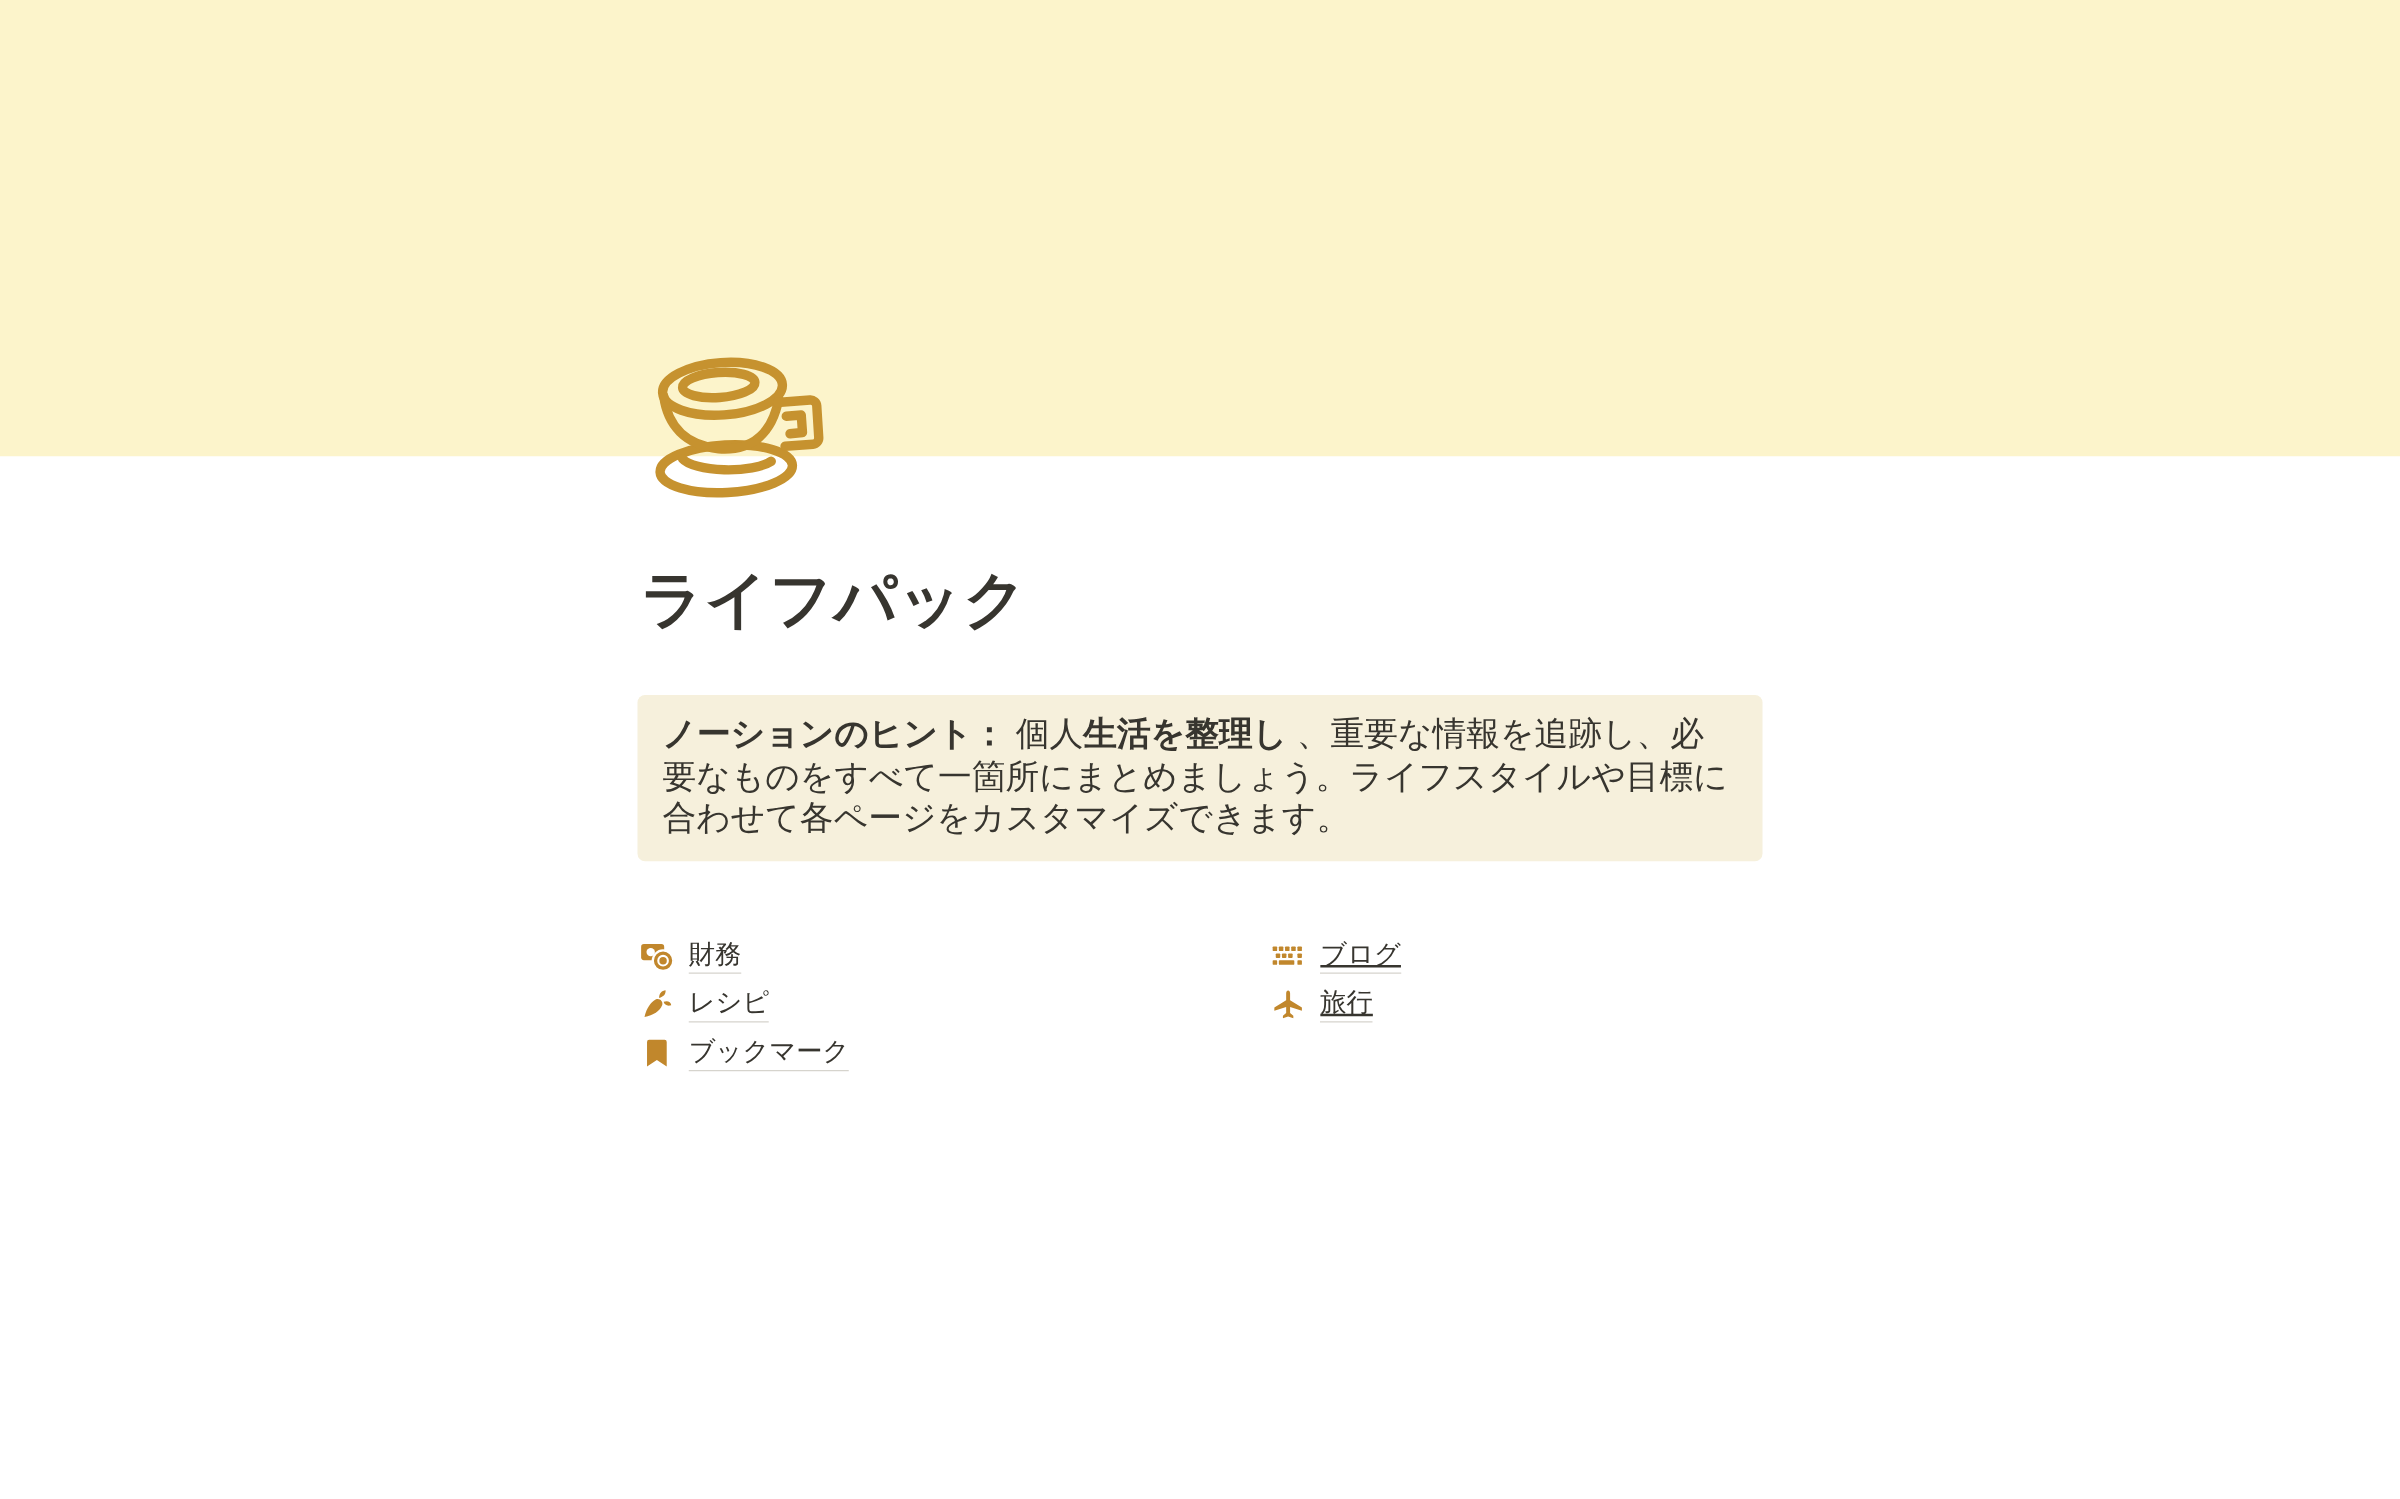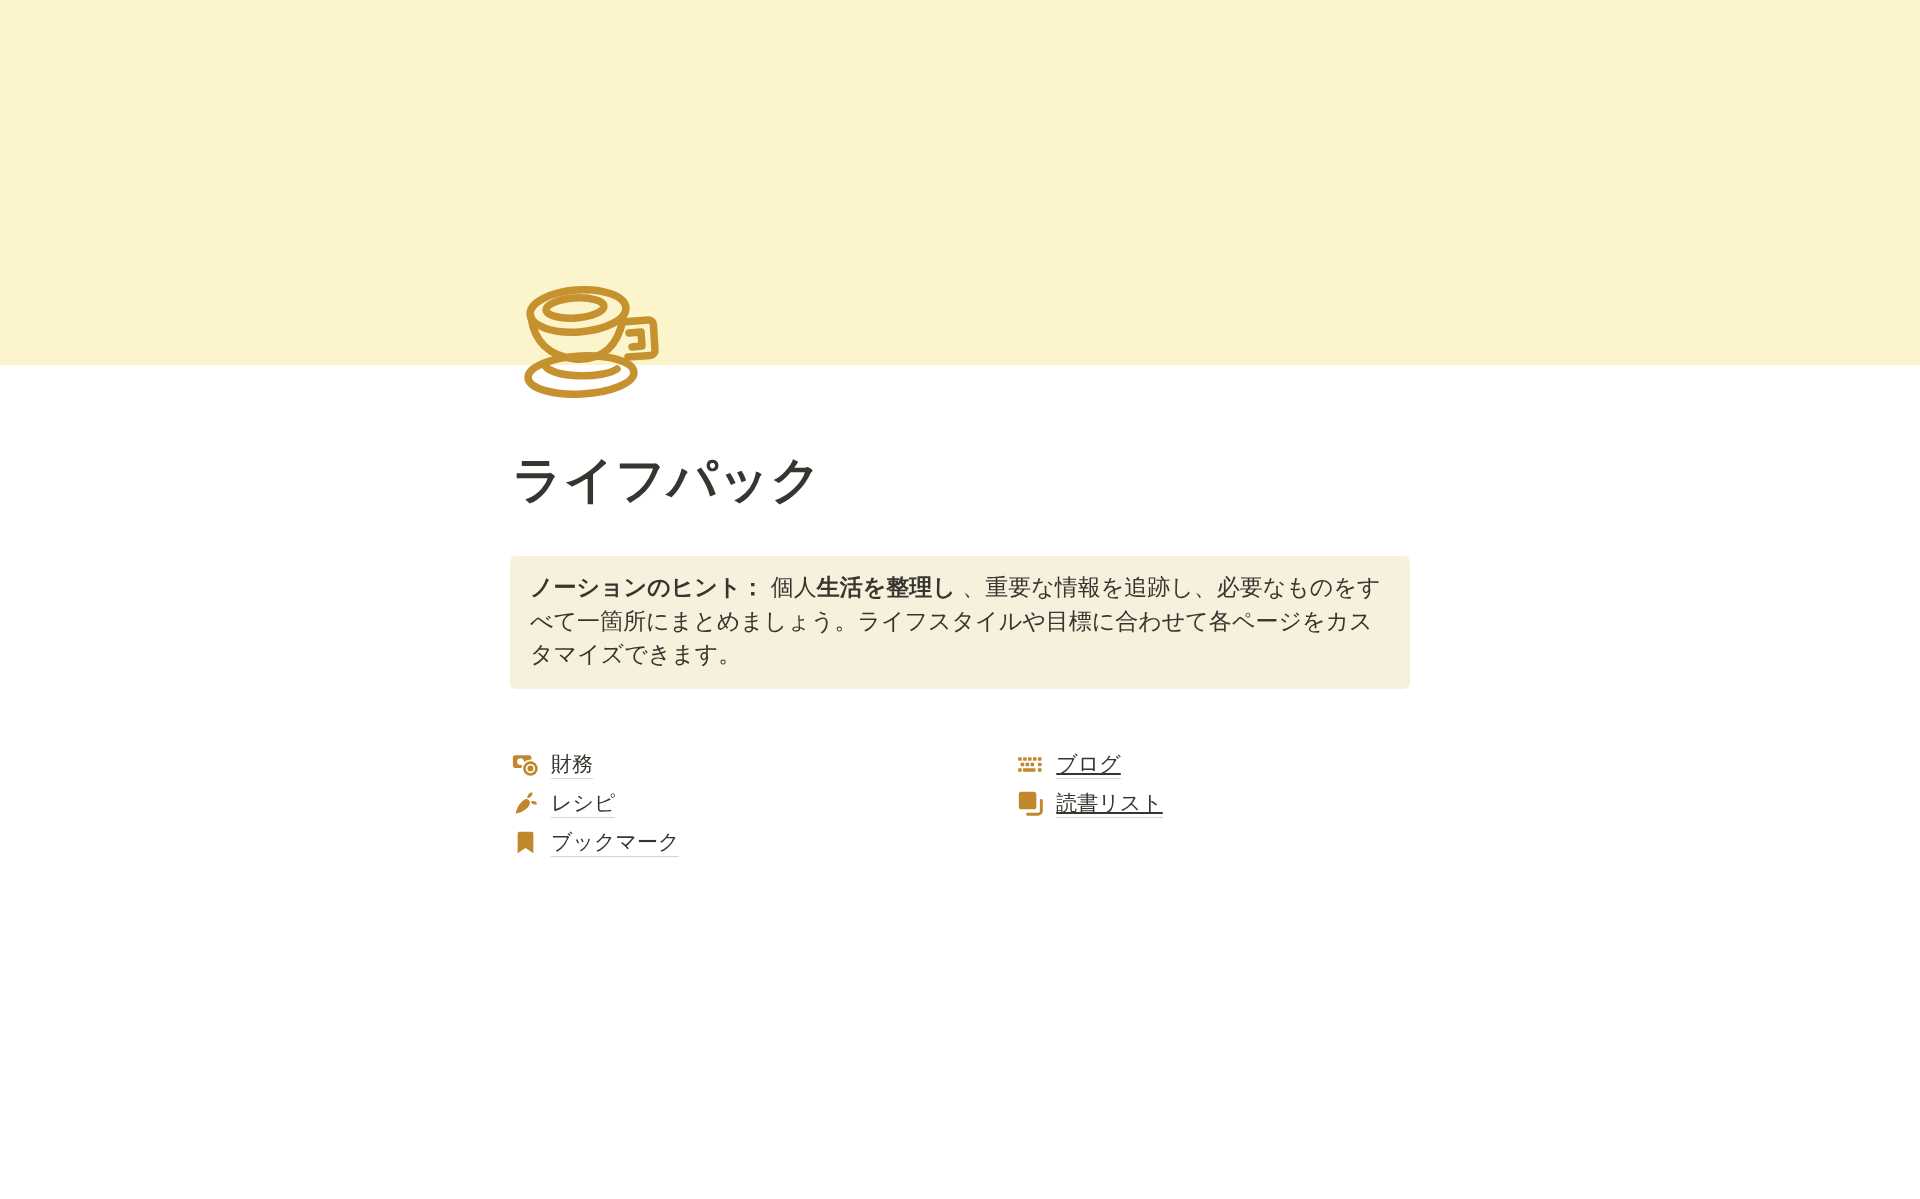--- a/index.html
+++ b/index.html
@@ -8,21 +8,21 @@
 
   .cover { position:absolute; left:0; top:0; width:1920px; height:365px; background:#FCF4CB; }
 
   .content { position:absolute; left:510px; top:0; width:900px; height:1199px; }
 
   .page-icon { position:absolute; left:5px; top:281px; width:150px; height:126px; cursor:pointer; }
   .page-icon svg { display:block; width:100%; height:100%; }
 
   .title { position:absolute; left:2px; top:449px; width:896px; font-size:50px; line-height:62px; font-weight:700; letter-spacing:0.5px; color:#37352F; }
 
-  .callout { position:absolute; left:0; top:556px; width:900px; min-height:117px; background:#F6F0DC; border-radius:6px; padding:15px 24px 17px 20px; font-size:23px; line-height:33.5px; color:#37352F; }
+  .callout { position:absolute; left:0; top:556px; width:900px; min-height:117px; background:#F6F0DC; border-radius:6px; padding:15px 24px 17px 20px; font-size:27px; line-height:33.5px; color:#37352F; }
   .callout .b { font-weight:700; }
 
   .links { position:absolute; left:2px; top:745px; width:898px; display:flex;gap:32px; }
   .col { display:flex; flex-direction:column; }
   .col-left { width:446px; margin-right:44px; }
   .col-right { width:408px;text-decoration:underline; }
 
   .link-row { display:flex; align-items:center; height:39px; cursor:pointer; }
   .link-icon { width:27px; height:27px; flex:0 0 27px; margin-right:12px; display:flex; align-items:center; justify-content:center; }
   .link-icon svg { display:block; width:27px; height:27px; }
@@ -113,29 +113,28 @@
                 <rect x="12" y="10.4" width="3.2" height="3.2" rx="0.6"></rect>
                 <rect x="18.6" y="10.4" width="3.2" height="3.2" rx="0.6"></rect>
               <rect x="1" y="15.3" width="3.2" height="3.2" rx="0.6"></rect>
                 <rect x="5.4" y="15.3" width="11" height="3.2" rx="0.6"></rect>
                 <rect x="18.6" y="15.3" width="3.2" height="3.2" rx="0.6"></rect>
             </svg>
           </span>
           <span class="link-label">ブログ</span>
         </div>
 
-
         <div class="link-row">
           <span class="link-icon">
-            <svg viewBox="0 0 24 24">
-              <rect x="1.6" y="1.6" width="15.6" height="15.6" rx="2.4" fill="#C1872C"></rect>
-              <path d="M21.6 9.4 v9.2 a3 3 0 0 1 -3 3 h-9.2" fill="none" stroke="#C1872C" stroke-width="2.6" stroke-linecap="round"></path>
+            <svg viewBox="0 0 24 24" fill="#C1872C">
+              <path d="M12 2.2 c0.8 0 1.4 0.9 1.4 2 V9 l8.4 5.2 v2.4 l-8.4 -2.7 v4.3 l2.3 1.9 v1.7 L12 20.7 l-3.7 1.1 v-1.7 l2.3 -1.9 v-4.3 l-8.4 2.7 v-2.4 L10.6 9 V4.2 c0 -1.1 0.6 -2 1.4 -2 Z"></path>
             </svg>
           </span>
-          <span class="link-label">読書リスト</span>
+          <span class="link-label">旅行</span>
         </div>
+
 
 
       </div>
     </div>
 
   </div>
 </div>
 
 </body></html>

